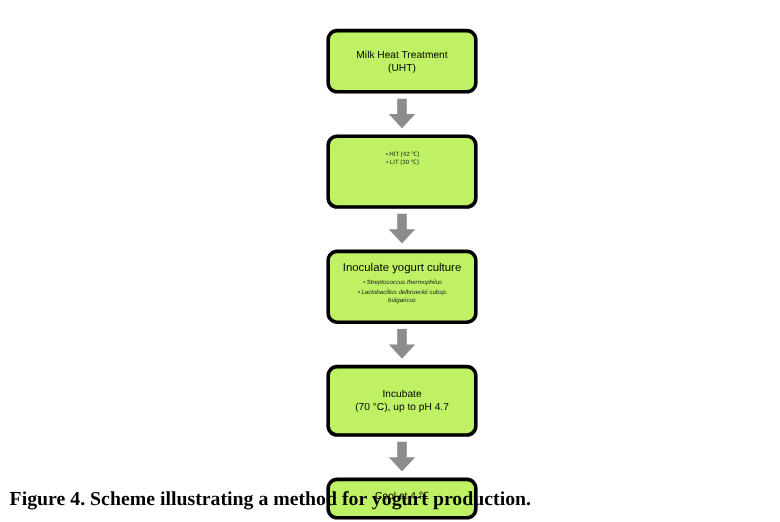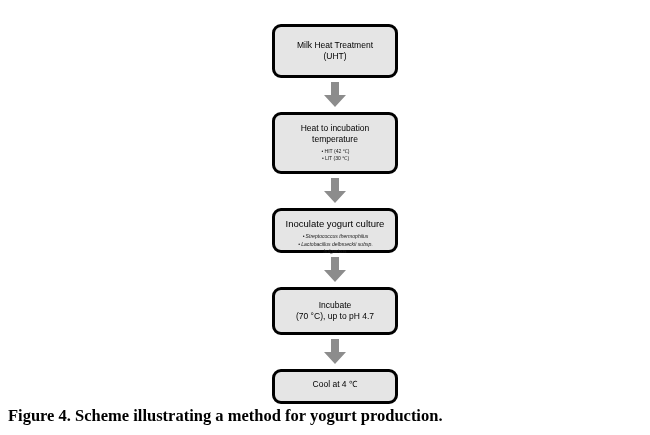--- a/index.html
+++ b/index.html
@@ -31,21 +31,21 @@
     display: flex;
     flex-direction: column;
     align-items: center;
   }
 
   .node {
     box-sizing: border-box;
     width: 126px;
     border: 3px solid #000000;
     border-radius: 9px;
-    background: #e5e5e5;
+    background: #bef264;
     display: flex;
     flex-direction: column;
     align-items: center;
     justify-content: center;
     padding: 5px 6px;
     color: #000000;
   }
 
   .node-title {
     font-size: 8.5px;
@@ -87,22 +87,22 @@
     white-space: normal;
   }
   .bullets.species li .cont {
     display: block;
     padding-left: 0;
   }
 
   
   .node.n-uht      { height: 54px; }
   .node.n-heat     { height: 62px; justify-content: flex-start; padding-top: 8px; }
-  .node.n-inoc     { height: 45px; justify-content: flex-start; padding-top: 7px; }
-  .node.n-incubate { height: 48px; }
+  .node.n-inoc     { height: 62px; justify-content: flex-start; padding-top: 7px; }
+  .node.n-incubate { height: 60px; }
   .node.n-cool     { height: 35px; justify-content: flex-start; padding-top: 7px; }
 
   
   .arrow {
     width: 24px;
     height: 26px;
     margin: 4px 0;
     display: block;
   }
   .arrow svg { display: block; }
@@ -136,24 +136,20 @@
       </div>
     </div>
 
     <span class="arrow">
       <svg width="24" height="26" viewBox="0 0 24 26" xmlns="http://www.w3.org/2000/svg">
         <polygon points="8,0 16,0 16,13 23,13 12,25 1,13 8,13" fill="#8c8c8c"></polygon>
       </svg>
     </span>
 
     <div class="node n-heat">
-      <div class="node-title">
-        <span class="ln">Heat to incubation</span>
-        <span class="ln">temperature</span>
-      </div>
       <ul class="bullets">
         <li><span class="bullet-dot">•</span><span>HIT (42 ℃)</span></li>
         <li><span class="bullet-dot">•</span><span>LIT (30 ℃)</span></li>
       </ul>
     </div>
 
     <span class="arrow">
       <svg width="24" height="26" viewBox="0 0 24 26" xmlns="http://www.w3.org/2000/svg">
         <polygon points="8,0 16,0 16,13 23,13 12,25 1,13 8,13" fill="#8c8c8c"></polygon>
       </svg>

